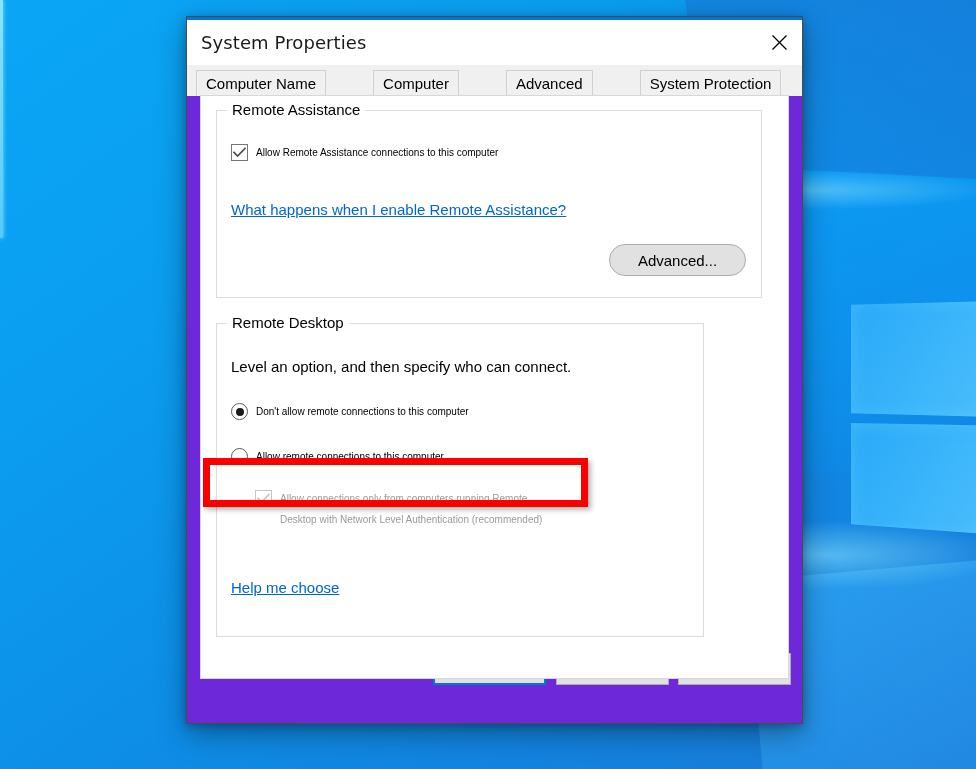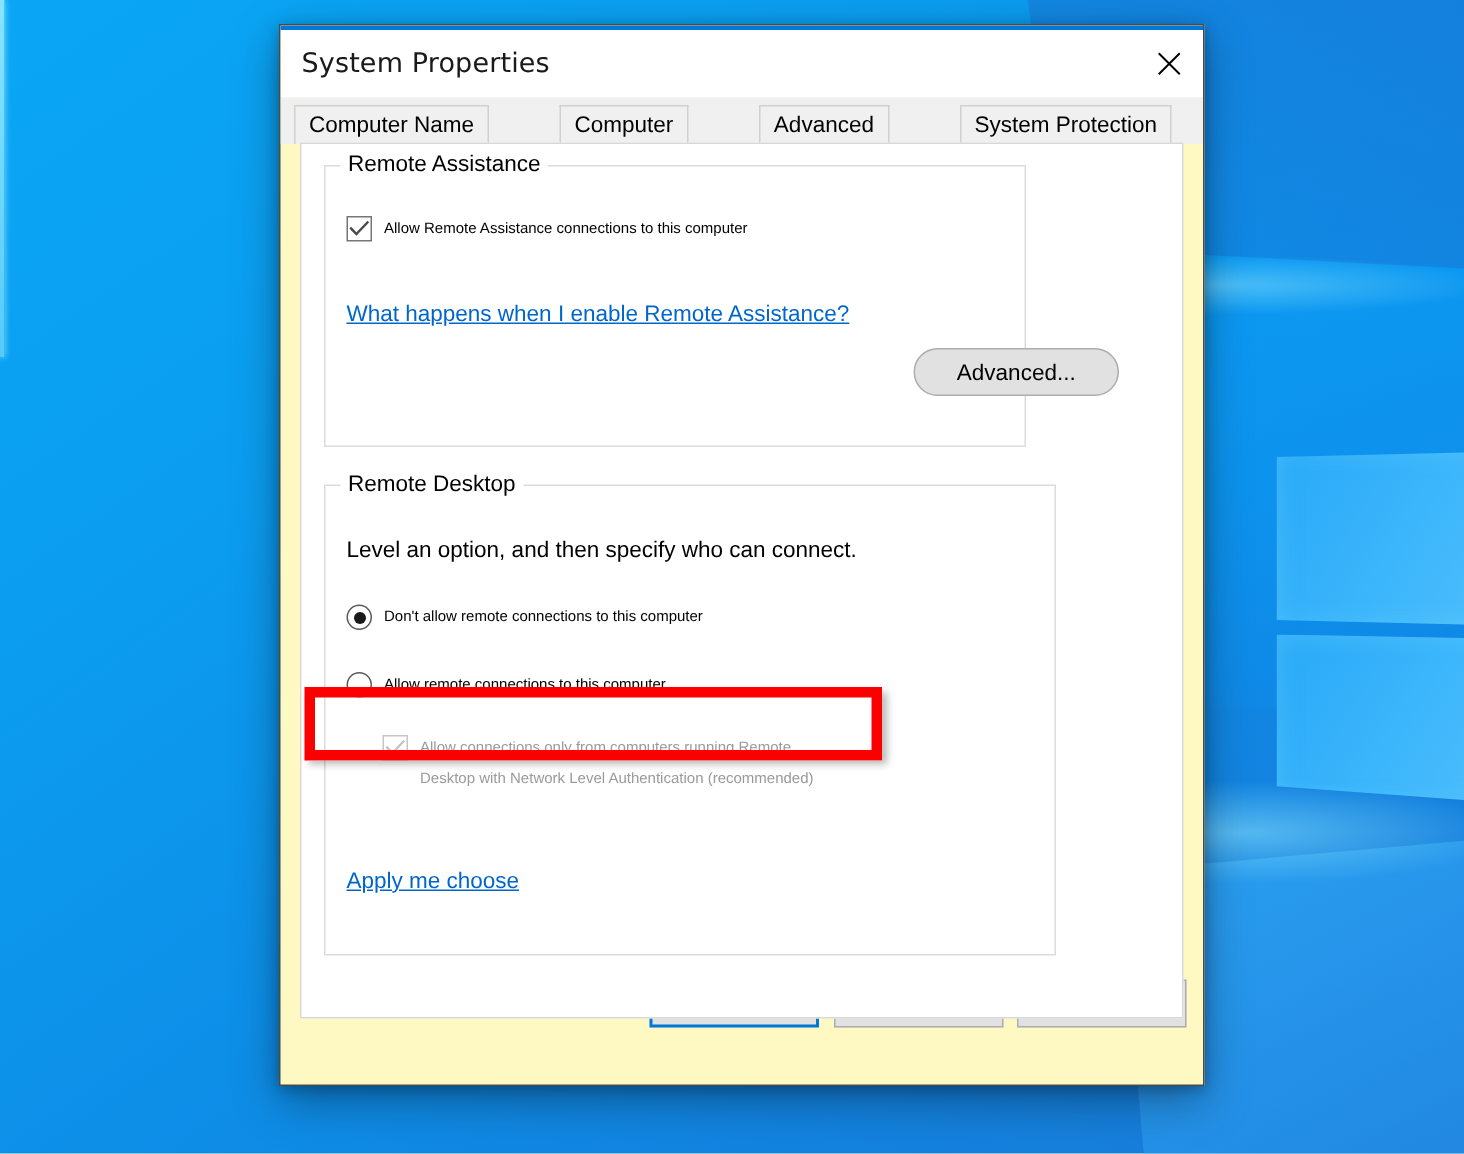--- a/index.html
+++ b/index.html
@@ -81,21 +81,21 @@
     pointer-events: none;
   }
 
   
   #dialog {
     position: absolute;
     left: 186px;
     top: 16px;
     width: 617px;
     height: 708px;
-    background: #fef9c3;
+    background: #6d28d9;
     border: 1px solid #4a4a4a;
     box-shadow: 0 10px 28px rgba(0,0,0,.35), 0 2px 8px rgba(0,0,0,.25);
     box-sizing: border-box;
     overflow: hidden;
   }
   #title-accent {
     height: 3px;
     background: #0078d7;
     width: 100%;
   }
@@ -182,21 +182,21 @@
     top: -10px;
     left: 10px;
     background: #ffffff;
     padding: 0 5px;
     font-size: 15px;
     color: #000;
     white-space: nowrap;
   }
   #group-remote-assistance {
     left: 15px; top: 14px;
-    width: 468px; height: 188px;
+    width: 546px; height: 188px;
   }
   #group-remote-desktop {
     left: 15px; top: 227px;
     width: 488px; height: 314px;
   }
 
   
   .row { position: absolute; display: flex; align-items: flex-start; }
 
   .checkbox-box {
@@ -343,21 +343,21 @@
         <div class="checkbox-box">
           <svg width="13" height="11" viewBox="0 0 13 11" aria-hidden="true">
             <path d="M1 5.3 L4.6 9 L12 1.3" stroke="#4a4a4a" stroke-width="1.6" fill="none" stroke-linecap="square"></path>
           </svg>
         </div>
         <div class="ctl-label">Allow Remote Assistance connections to this computer</div>
       </div>
 
       <a class="hyperlink" style="left:14px; top:90px;">What happens when I enable Remote Assistance?</a>
 
-      <button class="btn" style="left:392px; top:121px; width:137px; height:32px;border-radius:16px;">Advanced...</button>
+      <button class="btn" style="left:392px; top:133px; width:137px; height:32px;border-radius:16px;">Advanced...</button>
     </div>
 
     <div class="groupbox" id="group-remote-desktop">
       <div class="group-legend">Remote Desktop</div>
 
       <div class="static-text" style="left:14px; top:32px;">Level an option, and then specify who can connect.</div>
 
       <div class="row" style="left:14px; top:77px;">
         <div class="radio-circle checked"></div>
         <div class="ctl-label">Don't allow remote connections to this computer</div>
@@ -373,21 +373,21 @@
           <span>Allow connections only from computers running Remote</span><br>
           <span>Desktop with Network Level Authentication (recommended)</span>
         </div>
       </div>
 
       <div class="row" style="left:14px; top:122px;">
         <div class="radio-circle"></div>
         <div class="ctl-label">Allow remote connections to this computer</div>
       </div>
 
-      <a class="hyperlink" style="left:14px; top:255px;">Apply me choose</a>
+      <a class="hyperlink" style="left:14px; top:255px;">Help me choose</a>
 
     </div>
 
   </div>
 
   <div id="footer">
     <button class="btn default" id="ok-button">OK</button>
     <button class="btn" id="cancel-button">Cancel</button>
     <button class="btn" id="apply-button">Apply</button>
   </div>

